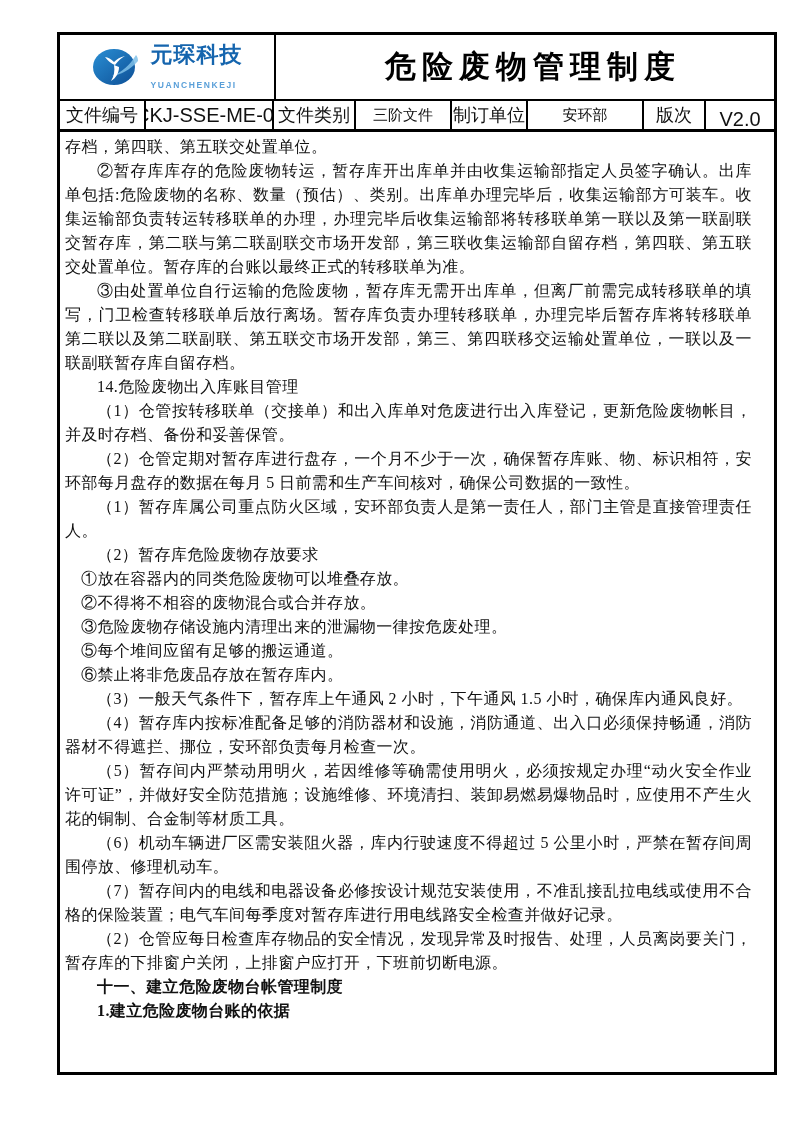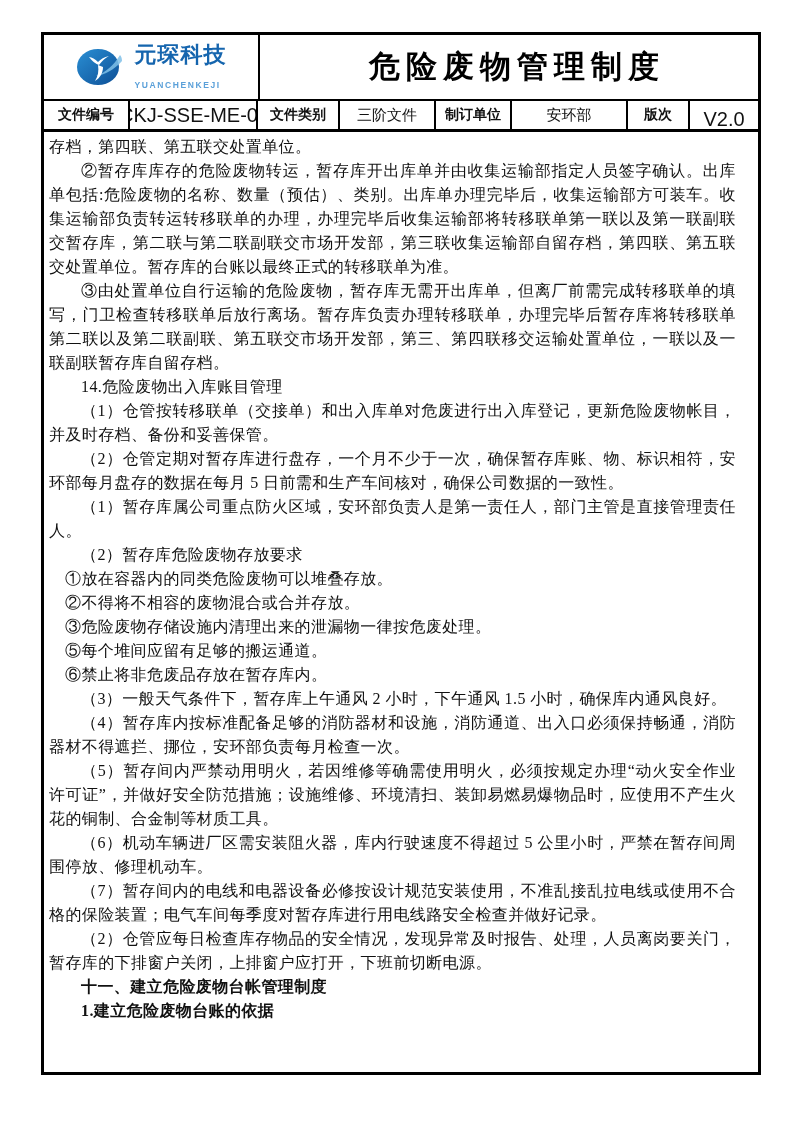--- a/index.html
+++ b/index.html
@@ -8,21 +8,21 @@
     position: relative;
     width: 800px;
     height: 1132px;
     background: #ffffff;
     font-family: "Liberation Serif", "DejaVu Serif", serif;
     color: #111111;
     overflow: hidden;
   }
   .frame {
     position: absolute;
-    left: 41px;
+    left: 57px;
     top: 32px;
     width: 720px;
     height: 1043px;
     border: 3px solid #000000;
     background: #ffffff;
     overflow: hidden;
   }
   
   .header-top {
     display: flex;
@@ -77,21 +77,21 @@
   }
   .meta-cell {
     display: flex;
     align-items: center;
     justify-content: center;
     border-right: 2px solid #000000;
     white-space: nowrap;
     overflow: hidden;
   }
   .meta-cell:last-child { border-right: none; margin-top: 8px; }
-  .meta-label { font-weight: bold; font-size: 14px; }
+  .meta-label { font-weight: normal; font-size: 18px; }
   .meta-value.latin { font-family: "Liberation Sans", "DejaVu Sans", sans-serif; font-size: 20px; }
   .w-label1 { flex: 0 0 86px; }
   .w-value1 { flex: 0 0 128px; }
   .w-label2 { flex: 0 0 82px; }
   .w-value2 { flex: 0 0 96px; }
   .w-label3 { flex: 0 0 76px; }
   .w-value3 { flex: 0 0 116px; }
   .w-label4 { flex: 0 0 62px; }
   .w-value4 { flex: 1; }
   

